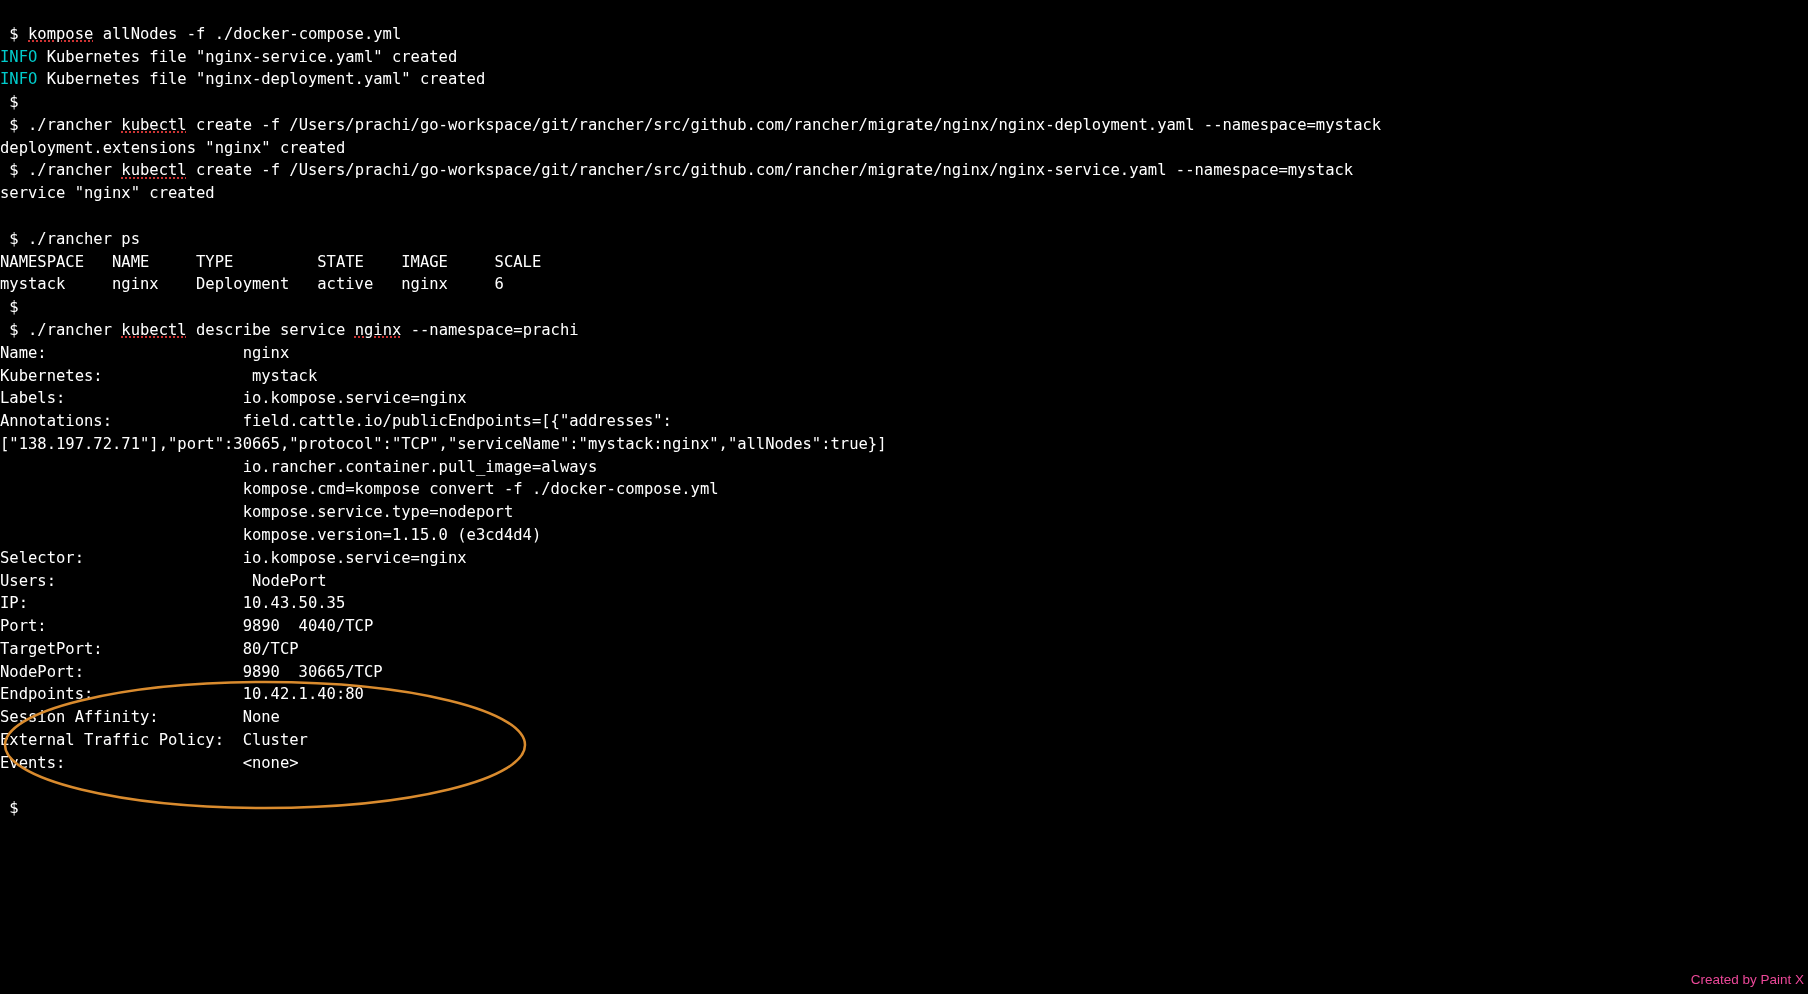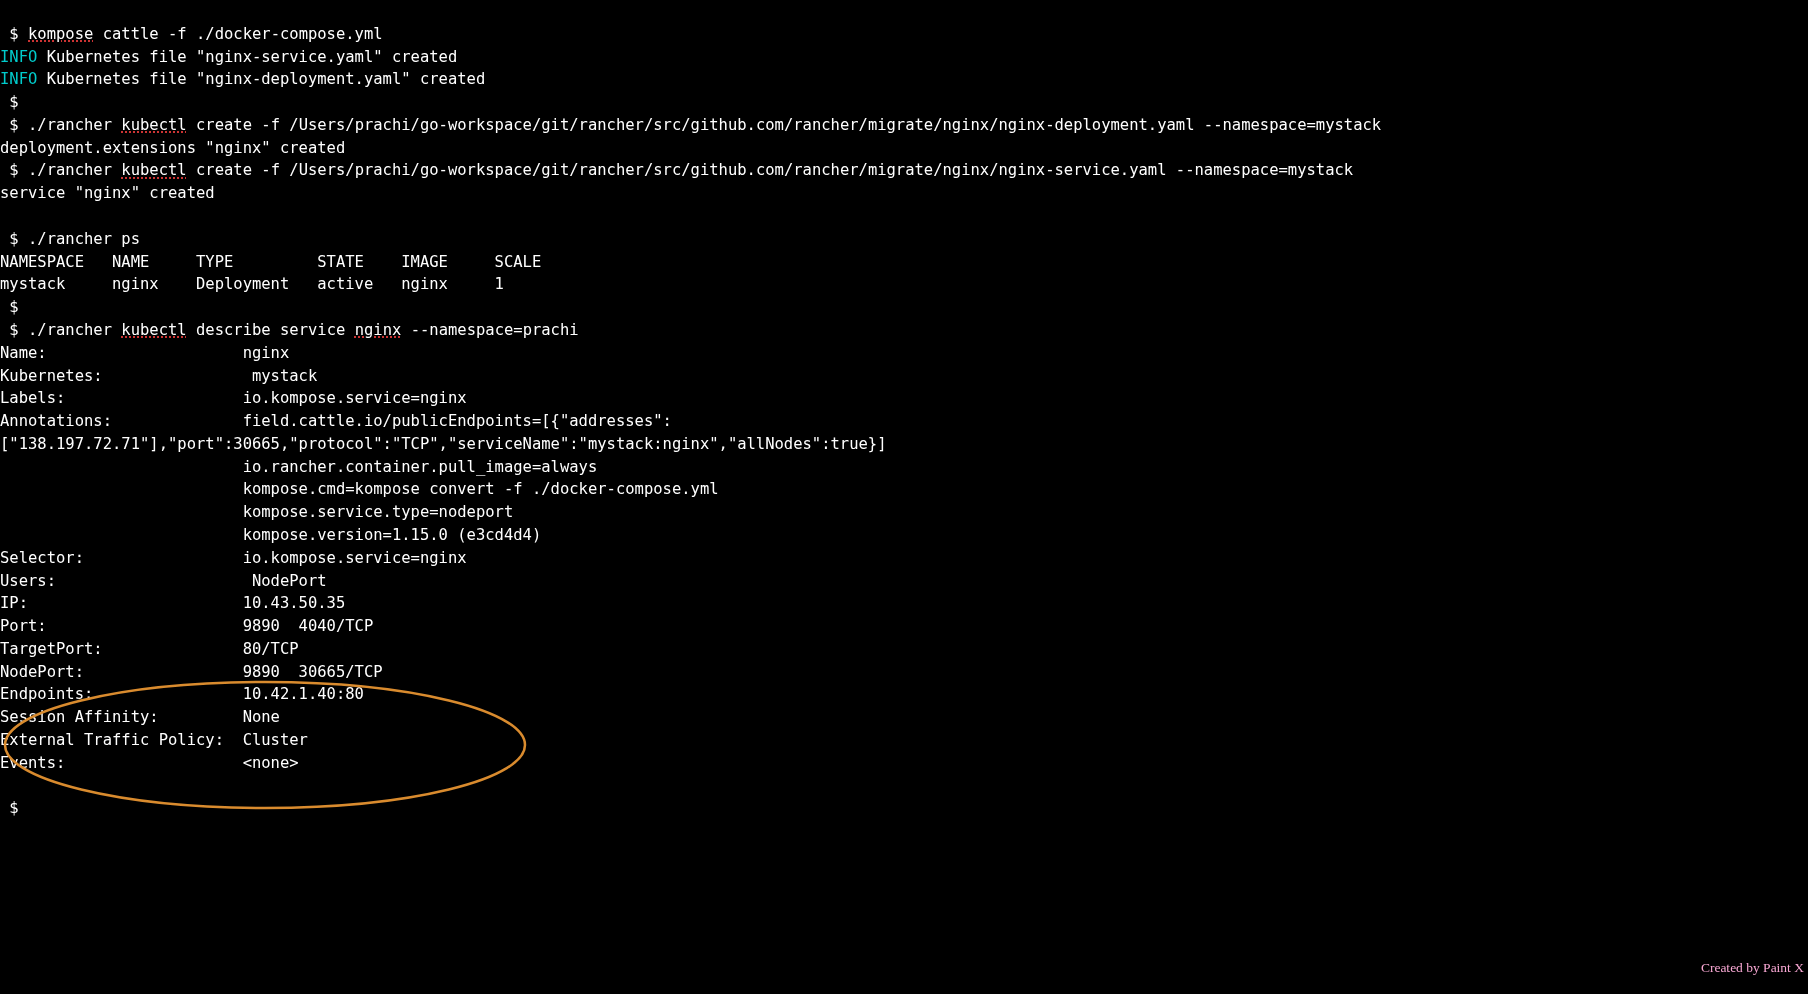--- a/index.html
+++ b/index.html
@@ -40,42 +40,42 @@
     svg.highlight-oval {
       position: absolute;
       left: 0px;
       top: 675px;
       z-index: 2;
       pointer-events: none;
     }
     .watermark {
       position: absolute;
       right: 4px;
-      bottom: 16px;
-      color: #f9a8d4;
-      font-family: Liberation Serif, serif;
+      bottom: 4px;
+      color: #ec4899;
+      font-family: Liberation Sans, sans-serif;
       font-size: 13.5px;
     }
   </style>
 </head>
 <body>
 
 <div class="terminal">
-<span><span class="prompt"> $ </span><span class="cmd spell-underline">kompose</span><span class="cmd"> cattle -f ./docker-compose.yml</span></span>
+<span><span class="prompt"> $ </span><span class="cmd spell-underline">kompose</span><span class="cmd"> allNodes -f ./docker-compose.yml</span></span>
 <span><span class="info">INFO</span><span> Kubernetes file "nginx-service.yaml" created</span></span>
 <span><span class="info">INFO</span><span> Kubernetes file "nginx-deployment.yaml" created</span></span>
 <span class="prompt"> $</span>
 <span><span class="prompt"> $ </span><span class="cmd">./rancher </span><span class="cmd spell-underline">kubectl</span><span class="cmd"> create -f /Users/prachi/go-workspace/git/rancher/src/github.com/rancher/migrate/nginx/nginx-deployment.yaml --namespace=mystack</span></span>
 <span>deployment.extensions "nginx" created</span>
 <span><span class="prompt"> $ </span><span class="cmd">./rancher </span><span class="cmd spell-underline">kubectl</span><span class="cmd"> create -f /Users/prachi/go-workspace/git/rancher/src/github.com/rancher/migrate/nginx/nginx-service.yaml --namespace=mystack</span></span>
 <span>service "nginx" created</span>
 <span></span>
 <span><span class="prompt"> $ </span><span class="cmd">./rancher ps</span></span>
 <span>NAMESPACE   NAME     TYPE         STATE    IMAGE     SCALE</span>
-<span>mystack     nginx    Deployment   active   nginx     1</span>
+<span>mystack     nginx    Deployment   active   nginx     6</span>
 <span class="prompt"> $</span>
 <span><span class="prompt"> $ </span><span class="cmd">./rancher </span><span class="cmd spell-underline">kubectl</span><span class="cmd"> describe service </span><span class="cmd spell-underline">nginx</span><span class="cmd"> --namespace=prachi</span></span>
 <span>Name:                     nginx</span>
 <span>Kubernetes:                mystack</span>
 <span>Labels:                   io.kompose.service=nginx</span>
 <span>Annotations:              field.cattle.io/publicEndpoints=[{"addresses":</span>
 <span>["138.197.72.71"],"port":30665,"protocol":"TCP","serviceName":"mystack:nginx","allNodes":true}]</span>
 <span>                          io.rancher.container.pull_image=always</span>
 <span>                          kompose.cmd=kompose convert -f ./docker-compose.yml</span>
 <span>                          kompose.service.type=nodeport</span>

